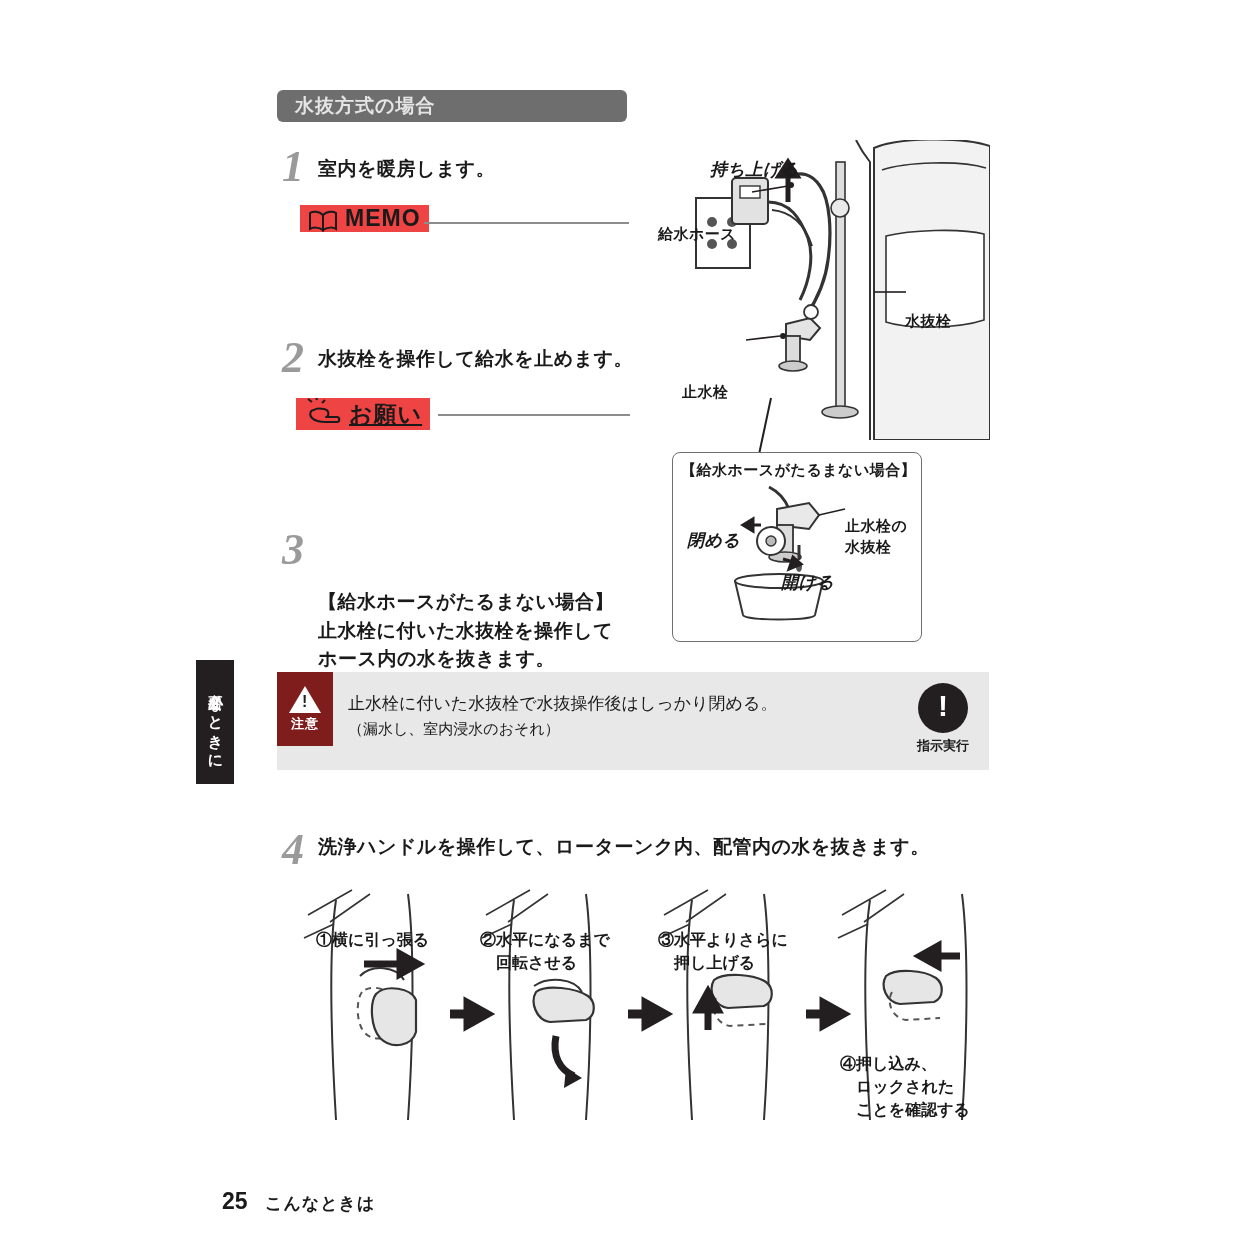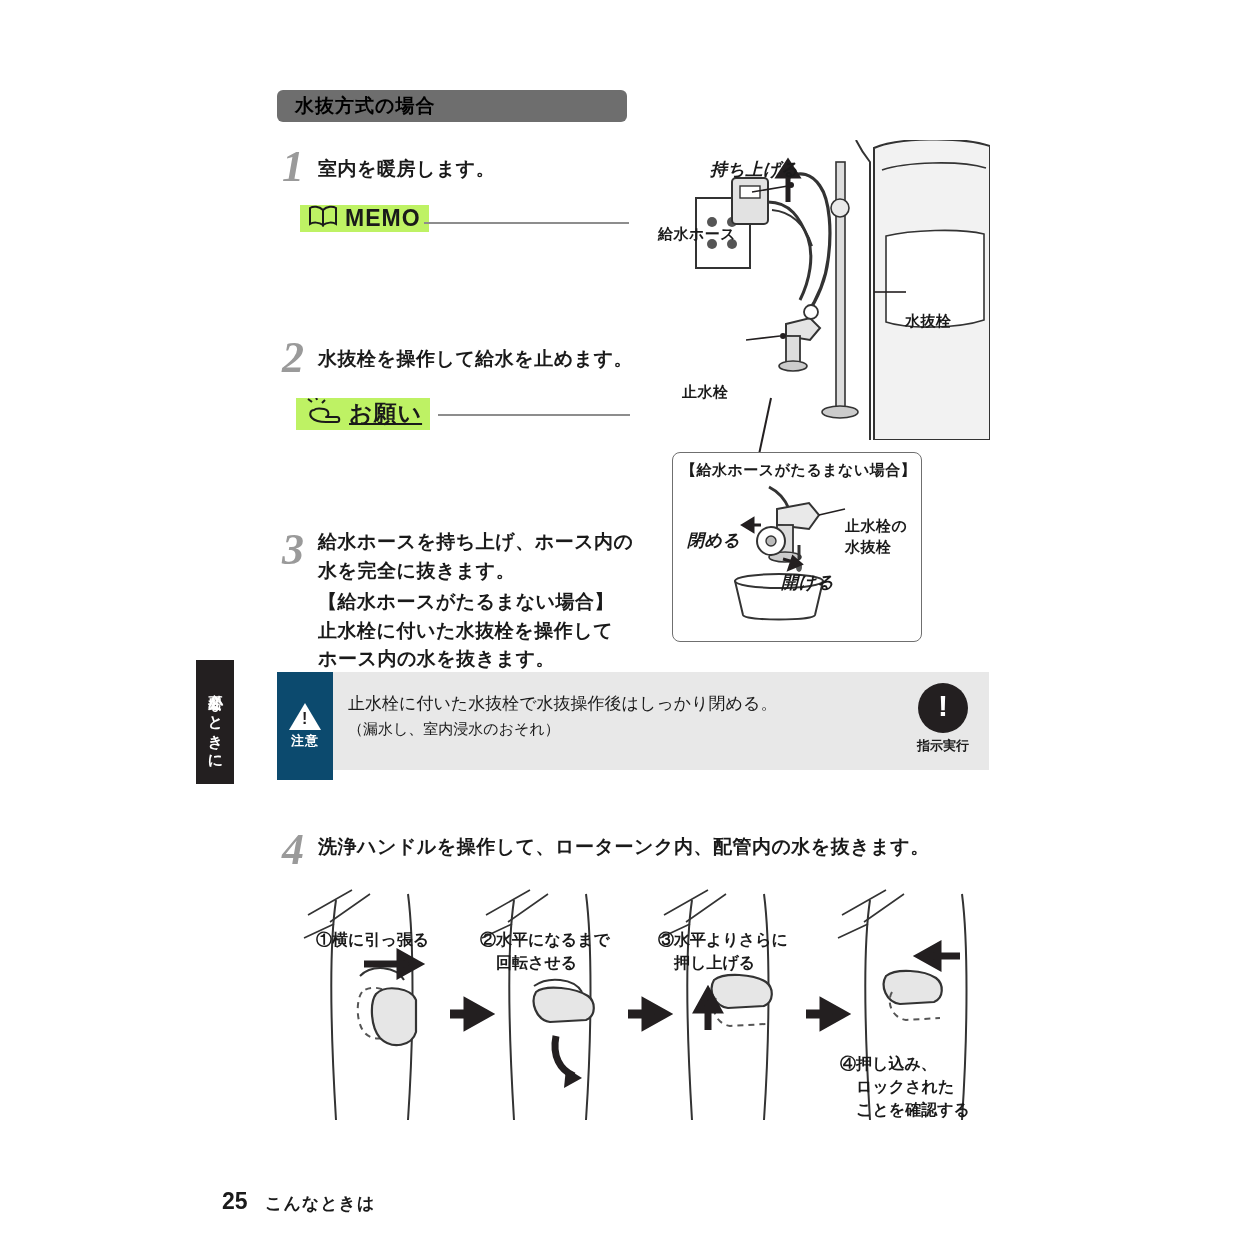--- a/index.html
+++ b/index.html
@@ -10,21 +10,21 @@
     color:#1a1a1a;
     position:relative;
     overflow:hidden;
   }
   .page { position:absolute; inset:0; }
 
   
   .section-pill {
     position:absolute; left:277px; top:90px;
     width:350px; height:32px;
-    background:#6e6e6e; color:#000000;
+    background:#6e6e6e; color:#e5e5e5;
     border-radius:6px;
     display:flex; align-items:center;
     padding-left:18px; box-sizing:border-box;
     font-size:19px; font-weight:bold; letter-spacing:1px;
   }
 
   
   .step-num {
     position:absolute;
     font-size:44px; font-weight:bold; font-style:italic;
@@ -45,44 +45,44 @@
     border-radius:10px;
     box-sizing:border-box;
     background:#fff;
   }
   .callout .body {
     position:absolute; left:14px; top:28px; right:10px;
     font-size:16px; line-height:1.55;
   }
   .callout-title {
     position:absolute;
-    display:flex; align-items:flex-start; gap:7px;
-    background:#bef264; padding:0 8px;
+    display:flex; align-items:flex-end; gap:7px;
+    background:#ef4444; padding:0 8px;
     font-size:23px; font-weight:bold;
     letter-spacing:1px;
   }
 
   
   .illus-top { position:absolute; left:660px; top:140px; width:330px; height:300px; }
   .illus-sub {
     position:absolute; left:672px; top:452px; width:248px; height:188px;
     border:1.5px solid #6f6f6f; border-radius:8px; background:#fff;
   }
 
   .lbl { position:absolute; font-size:15px; font-weight:bold; letter-spacing:0.5px; white-space:nowrap; }
   .lbl-lg { position:absolute; font-size:17px; font-weight:bold; letter-spacing:0.5px; white-space:nowrap;font-style:italic; }
 
   
   .caution-bar {
     position:absolute; left:277px; top:672px; width:712px; height:98px;
     background:#e8e8e8;
   }
   .caution-icon {
-    position:absolute; left:277px; top:672px; width:56px; height:108px;
-    background:#0c4a6e; color:#fff;
+    position:absolute; left:277px; top:672px; width:56px; height:74px;
+    background:#7f1d1d; color:#fff;
     display:flex; flex-direction:column; align-items:center; justify-content:center; gap:2px;
   }
   .caution-icon .tri { width:0;height:0;border-left:16px solid transparent;border-right:16px solid transparent;border-bottom:27px solid #fff; position:relative; }
   .caution-icon .tri:after{ content:"!"; position:absolute; left:-3px; top:7px; color:#231f20; font-size:16px; font-weight:bold;}
   .caution-icon .cap { font-size:13px; font-weight:bold; letter-spacing:1px; }
   .caution-text { position:absolute; left:348px; top:690px; font-size:17px; line-height:1.6; }
   .caution-text .sub { font-size:15px;font-family:Liberation Serif, serif; }
   .exec-icon { position:absolute; left:915px; top:683px; width:56px; text-align:center; }
   .exec-icon .circ { width:50px;height:50px;border-radius:50%;background:#231f20;margin:0 auto; position:relative;}
   .exec-icon .circ:after{ content:"!"; position:absolute; left:0; right:0; top:6px; color:#fff; font-size:30px; font-weight:bold;}
@@ -140,22 +140,20 @@
       <svg width="38" height="32" viewBox="0 0 38 32">
         <path d="M8 4 L4 1 M13 2 L12 -1 M18 5 L21 2" stroke="#1a1a1a" stroke-width="2" fill="none"></path>
         <path d="M10 12 C6 12, 5 17, 8 20 C11 23, 17 24, 22 24 L33 24 C36 24, 36 19, 33 19 L22 19 C25 19, 26 12, 20 11 C16 10.3, 12 10, 10 12 Z" fill="none" stroke="#1a1a1a" stroke-width="2" stroke-linejoin="round"></path>
       </svg>
     </span>
     <span>お願い</span>
   </div>
   <div style="position:absolute;left:438px;top:414px;width:192px;height:2px;background:#8d8d8d;"></div>
 
   <div class="step-num" style="left:282px; top:528px;">3</div>
-  <div class="step-text" style="left:318px; top:528px; white-space:pre-line;">給水ホースを持ち上げ、ホース内の
-水を完全に抜きます。</div>
   <div class="step-text" style="left:318px; top:588px; white-space:pre-line;">【給水ホースがたるまない場合】
 止水栓に付いた水抜栓を操作して
 ホース内の水を抜きます。</div>
 
   <div class="illus-top">
     <svg width="330" height="300" viewBox="0 0 330 300">
 
       <path d="M196 0 C196 0 202 12 210 22 L210 300" fill="none" stroke="#333" stroke-width="2"></path>
       <path d="M214 8 C236 -2 300 -4 330 6 L330 300 L214 300 Z" fill="#f2f2f2" stroke="#333" stroke-width="2"></path>
       <path d="M222 30 C245 22 300 20 326 28" fill="none" stroke="#333" stroke-width="1.6"></path>

